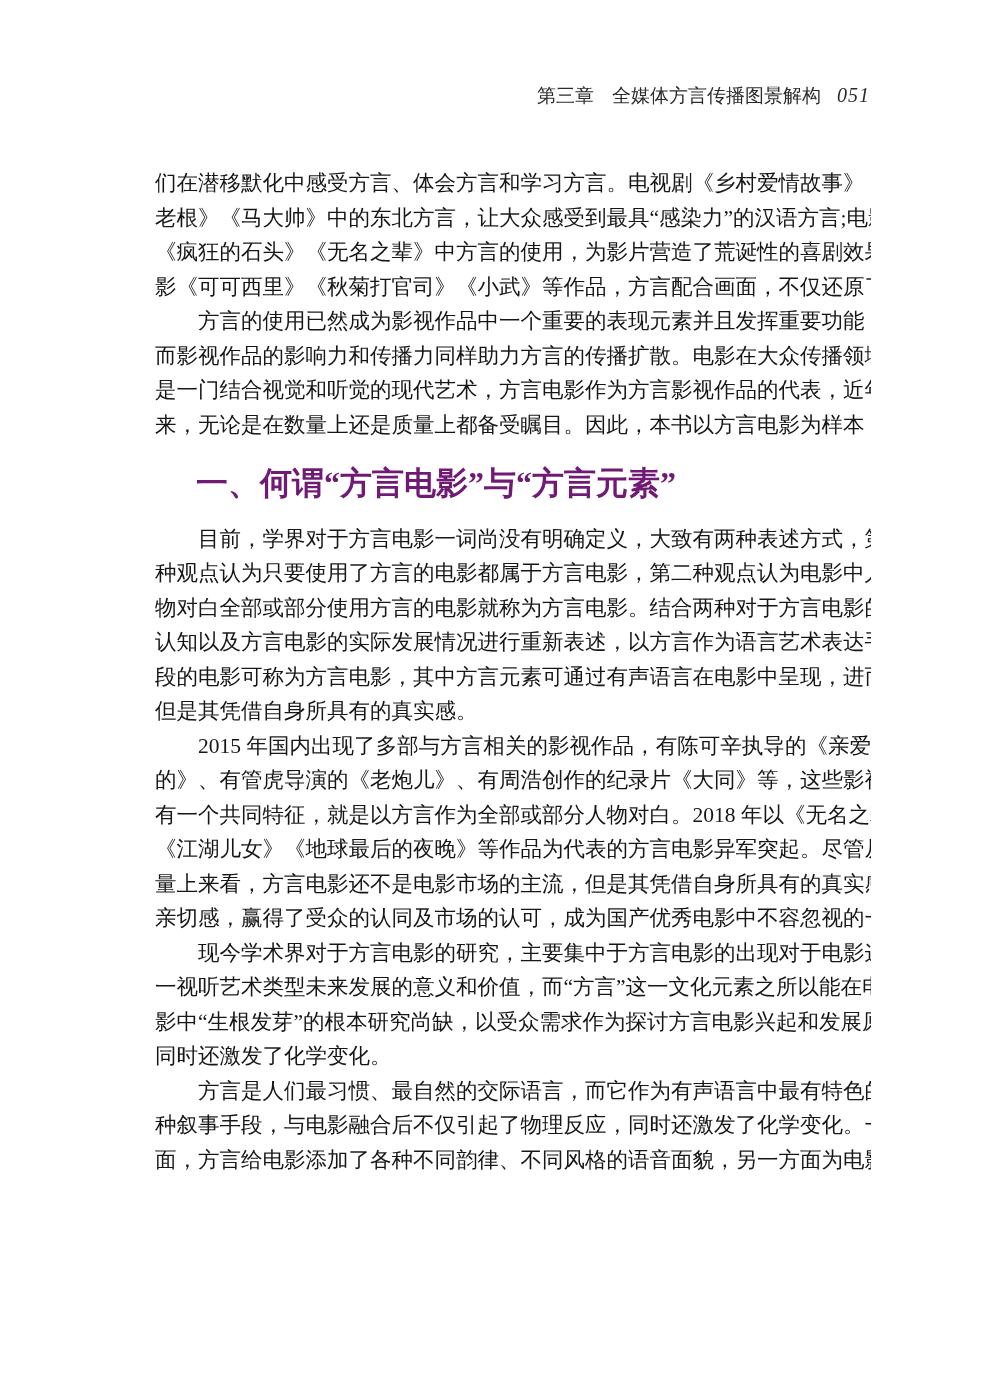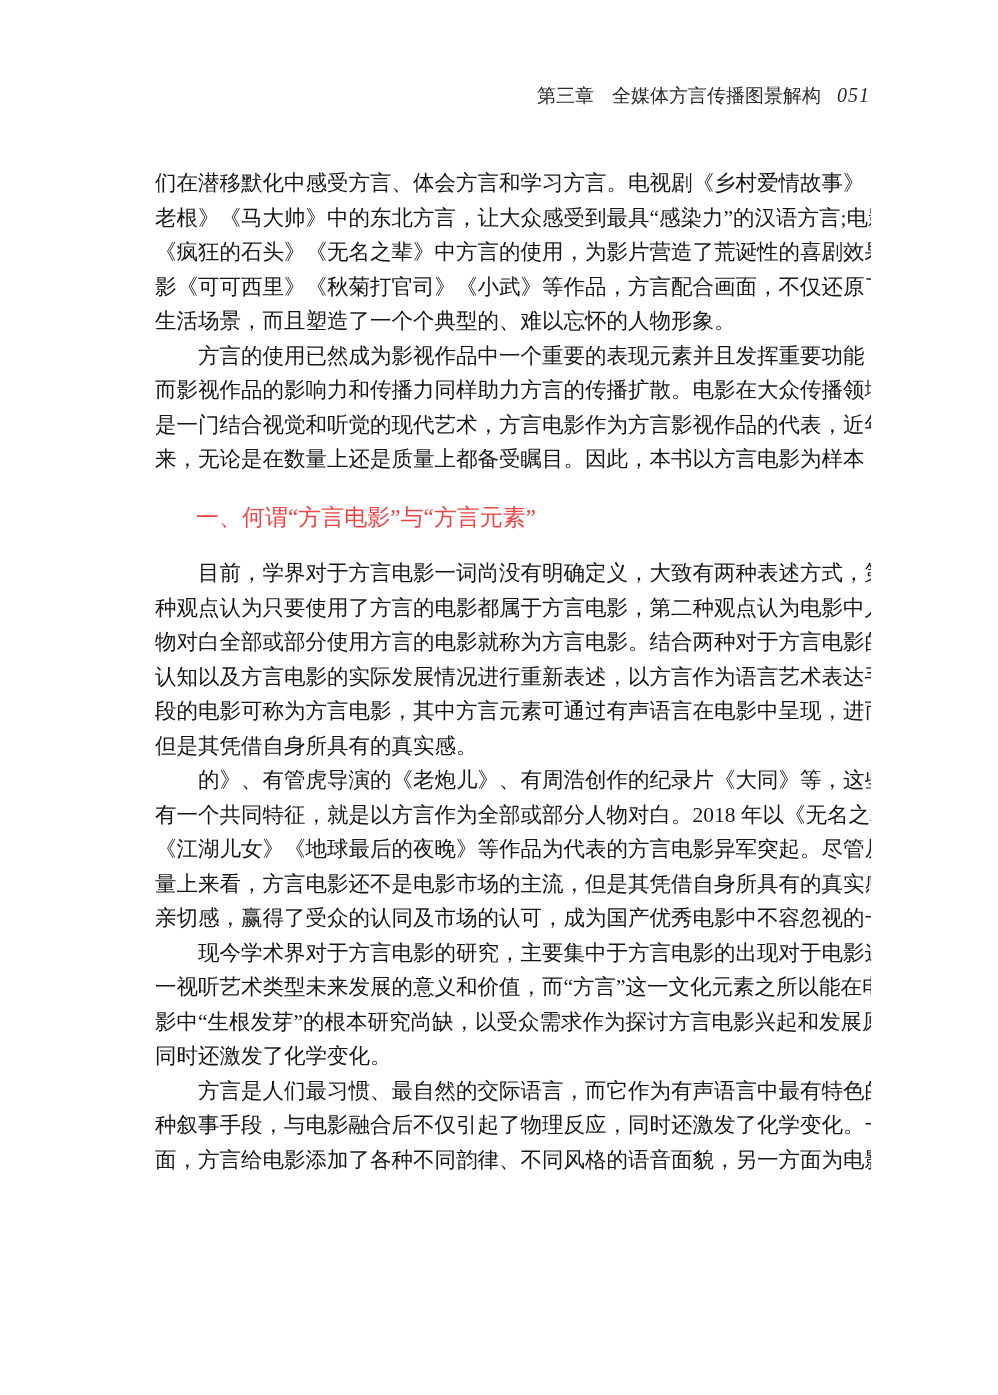--- a/index.html
+++ b/index.html
@@ -49,23 +49,23 @@
   }
   .line.para-end{
     text-align-last:left;
   }
   .block.indent .line:first-child{
     text-indent:43px;
   }
   .block.heading{
     margin:24px 0 21px 0;
     padding-left:41px;
-    font-weight:normal;
-    font-size:23px;
-    color:#ef4444;
+    font-weight:bold;
+    font-size:32px;
+    color:#701a75;
   }
   .block.heading .line{
     height:34.5px;
     line-height:34.5px;
   }
 </style>
 </head>
 <body>
 
 <div class="page">
@@ -73,40 +73,40 @@
     <span class="chapter-label">第三章</span><span class="chapter-title">全媒体方言传播图景解构</span><span class="page-number">051</span>
   </div>
 
   <div class="content">
 
   <div class="block para">
         <div class="line">们在潜移默化中感受方言、体会方言和学习方言。电视剧《乡村爱情故事》《刘</div>
         <div class="line">老根》《马大帅》中的东北方言，让大众感受到最具“感染力”的汉语方言;电影</div>
         <div class="line">《疯狂的石头》《无名之辈》中方言的使用，为影片营造了荒诞性的喜剧效果;电</div>
         <div class="line">影《可可西里》《秋菊打官司》《小武》等作品，方言配合画面，不仅还原了真实的</div>
-        <div class="line para-end">生活场景，而且塑造了一个个典型的、难以忘怀的人物形象。</div>
       </div>
       <div class="block para indent">
         <div class="line">方言的使用已然成为影视作品中一个重要的表现元素并且发挥重要功能，</div>
         <div class="line">而影视作品的影响力和传播力同样助力方言的传播扩散。电影在大众传播领域</div>
         <div class="line">是一门结合视觉和听觉的现代艺术，方言电影作为方言影视作品的代表，近年</div>
         <div class="line">来，无论是在数量上还是质量上都备受瞩目。因此，本书以方言电影为样本，关</div>
       </div>
       <div class="block heading">
         <div class="line para-end">一、何谓“方言电影”与“方言元素”</div>
       </div>
       <div class="block para indent">
         <div class="line">目前，学界对于方言电影一词尚没有明确定义，大致有两种表述方式，第一</div>
         <div class="line">种观点认为只要使用了方言的电影都属于方言电影，第二种观点认为电影中人</div>
         <div class="line">物对白全部或部分使用方言的电影就称为方言电影。结合两种对于方言电影的</div>
         <div class="line">认知以及方言电影的实际发展情况进行重新表述，以方言作为语言艺术表达手</div>
         <div class="line">段的电影可称为方言电影，其中方言元素可通过有声语言在电影中呈现，进而成</div>
         <div class="line para-end">但是其凭借自身所具有的真实感。</div>
       </div>
       <div class="block para indent">
+        <div class="line">2015 年国内出现了多部与方言相关的影视作品，有陈可辛执导的《亲爱</div>
         <div class="line">的》、有管虎导演的《老炮儿》、有周浩创作的纪录片《大同》等，这些影视作品都</div>
         <div class="line">有一个共同特征，就是以方言作为全部或部分人物对白。2018 年以《无名之辈》</div>
         <div class="line">《江湖儿女》《地球最后的夜晚》等作品为代表的方言电影异军突起。尽管从数</div>
         <div class="line">量上来看，方言电影还不是电影市场的主流，但是其凭借自身所具有的真实感、</div>
         <div class="line">亲切感，赢得了受众的认同及市场的认可，成为国产优秀电影中不容忽视的一股</div>
       </div>
       <div class="block para indent">
         <div class="line">现今学术界对于方言电影的研究，主要集中于方言电影的出现对于电影这</div>
         <div class="line">一视听艺术类型未来发展的意义和价值，而“方言”这一文化元素之所以能在电</div>
         <div class="line">影中“生根发芽”的根本研究尚缺，以受众需求作为探讨方言电影兴起和发展原</div>

